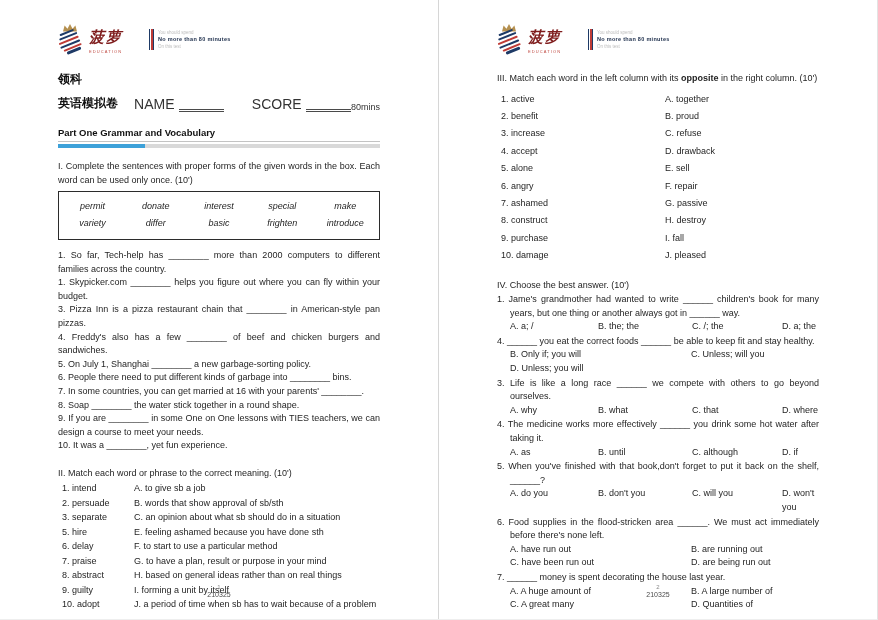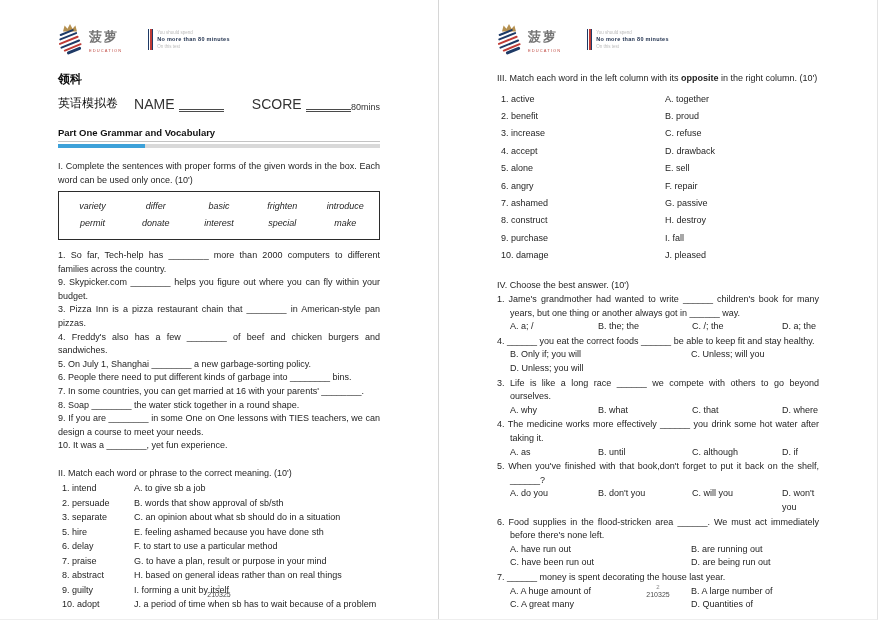--- a/index.html
+++ b/index.html
@@ -18,32 +18,32 @@
   .brand-row { margin-top:22px; display:flex; align-items:flex-start; height:40px; }
   .logo-mark { width:26px; position:relative; margin-top:1px; }
   .crown { margin-left:4px; height:8px; }
   .stripes { width:22px; height:22px; display:flex; flex-direction:column; gap:1.6px; transform:rotate(-22deg); margin-left:1px; }
   .stripes i { display:block; height:2.3px; border-radius:2px; }
   .s1,.s2,.s4,.s6 { background:#1e3a66; }
   .s3,.s5 { background:#bf3b36; }
   .s1 { width:15px; margin-left:4px; } .s2 { width:19px; margin-left:2px; }
   .s3 { width:21px; } .s4 { width:21px; } .s5 { width:19px; margin-left:2px; } .s6 { width:15px; margin-left:4px; }
   .brand-text { margin-left:5px; margin-top:6px; }
-  .brand-cn { font-family:"DejaVu Serif", serif; font-weight:bold; font-size:13px; color:#737373; letter-spacing:2px; }
+  .brand-cn { font-family:"DejaVu Serif", serif; font-weight:bold; font-style:italic; font-size:15px; color:#7f1d1d; letter-spacing:2px; }
   .brand-sub { font-size:4px; color:#c04a42; letter-spacing:1.1px; margin-top:2px; }
   .tagline { display:flex; margin-left:26px; margin-top:7px; }
   .tag-flag { width:5px; height:21px; margin-right:4px;
     background:linear-gradient(to right,#1e3a66 0 26%,#ffffff 26% 46%,#bf3b36 46% 72%,#1e3a66 72% 100%); }
   .tl-light { font-size:4.5px; color:#bcbcbc; line-height:7px; }
   .tl-bold { font-size:5.5px; color:#20314e; font-weight:bold; line-height:7px; letter-spacing:0.3px; }
 
   
   .school { margin-top:9px; font-size:12px; font-weight:bold; color:#111; }
   .title-row { margin-top:7px; display:flex; align-items:flex-end; }
-  .paper-title { font-size:12px; font-weight:normal; color:#111; width:94px; }
+  .paper-title { font-size:12px; font-weight:bold; color:#111; width:94px; }
   .field-label { font-size:14px; color:#333; }
   .fill-line { display:inline-block; width:56px; height:8px; border-bottom:3px double #4a4a4a; margin-left:4px; }
   .score-group { margin-left:28px; }
   .duration { margin-left:auto; font-size:9px; color:#333; }
   .part-heading { margin-top:15px; font-weight:bold; font-size:9.5px; color:#111; padding-bottom:3px; border-bottom:1px solid #c3c3c3; }
   .part-bar { margin-top:2px; height:4px; background:#d9d9d9; position:relative; }
   .part-bar::before { content:""; position:absolute; left:0; top:0; height:100%; width:27%; background:#3da1d9; }
 
   .instruction { margin-top:12px; text-align:justify; line-height:13.5px; }
   .sec-gap { margin-top:14px; }
@@ -119,38 +119,38 @@
     <span class="fill-line"></span>
     <span class="duration">80mins</span>
   </div>
 
   <div class="part-heading">Part One Grammar and Vocabulary</div>
   <div class="part-bar"></div>
 
   <div class="instruction">I. Complete the sentences with proper forms of the given words in the box. Each word can be used only once. (10')</div>
   <div class="word-box">
     <div class="word-box-row">
+      <span>permit</span>
+      <span>donate</span>
+      <span>interest</span>
+      <span>special</span>
+      <span>make</span>
+    </div>
+    <div class="word-box-row">
       <span>variety</span>
       <span>differ</span>
       <span>basic</span>
       <span>frighten</span>
       <span>introduce</span>
     </div>
-    <div class="word-box-row">
-      <span>permit</span>
-      <span>donate</span>
-      <span>interest</span>
-      <span>special</span>
-      <span>make</span>
-    </div>
   </div>
 
   <div class="sentences">
     <div class="sentence">1. So far, Tech-help has ________ more than 2000 computers to different families across the country.</div>
-    <div class="sentence">9. Skypicker.com ________ helps you figure out where you can fly within your budget.</div>
+    <div class="sentence">1. Skypicker.com ________ helps you figure out where you can fly within your budget.</div>
     <div class="sentence">3. Pizza Inn is a pizza restaurant chain that ________ in American-style pan pizzas.</div>
     <div class="sentence">4. Freddy's also has a few ________ of beef and chicken burgers and sandwiches.</div>
     <div class="sentence">5. On July 1, Shanghai ________ a new garbage-sorting policy.</div>
     <div class="sentence">6. People there need to put different kinds of garbage into ________ bins.</div>
     <div class="sentence">7. In some countries, you can get married at 16 with your parents' ________.</div>
     <div class="sentence">8. Soap ________ the water stick together in a round shape.</div>
     <div class="sentence">9. If you are ________ in some One on One lessons with TIES teachers, we can design a course to meet your needs.</div>
     <div class="sentence">10. It was a ________, yet fun experience.</div>
   </div>
 

